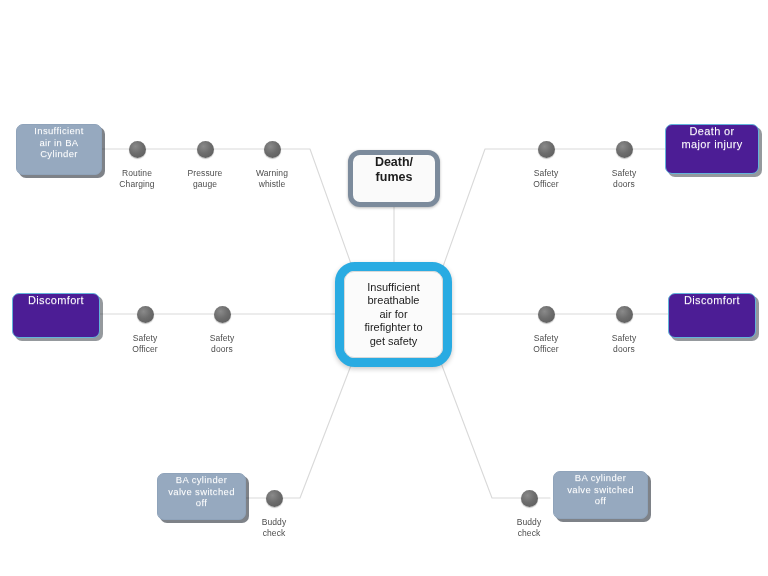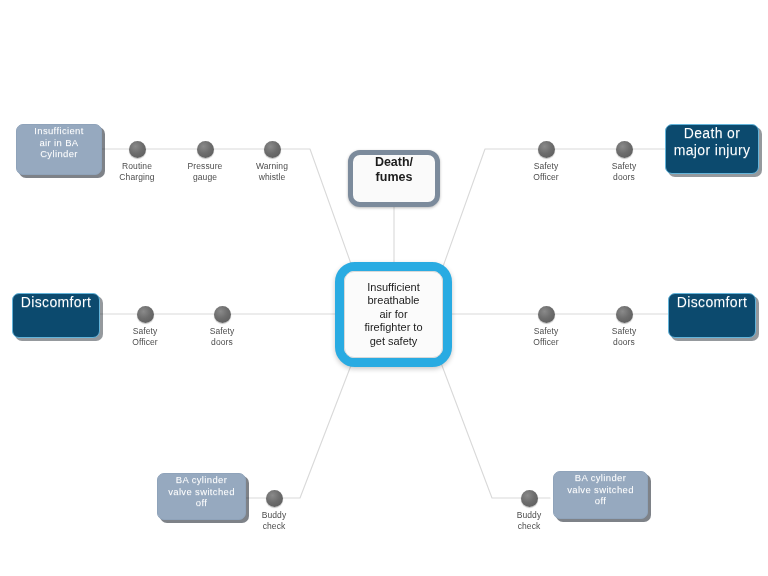--- a/index.html
+++ b/index.html
@@ -57,23 +57,23 @@
     color: #ffffff;
     font-size: 9.5px;
     letter-spacing: 0.35px;
     border: 1px solid #8fa3ba;
     box-shadow: 3px 3px 0 rgba(20,28,38,0.55);
     text-shadow: 0 1px 0 rgba(255,255,255,0.18);
   }
 
   
   .node.blue {
-    background: #0c4a6e;
+    background: #4c1d95;
     color: #ffffff;
-    font-size: 14px;
+    font-size: 11px;
     letter-spacing: 0.35px;
     border: 1px solid #63b4da;
     box-shadow: 3px 3px 0 rgba(20,28,38,0.45);
     text-shadow: 0 1px 0 rgba(255,255,255,0.2);
   }
 
   
   .node.hazard {
     background: #fafafa;
     color: #1c1c1c;
@@ -113,21 +113,21 @@
   }
   .barrier .dot {
     width: 17px;
     height: 17px;
     margin: 0 auto;
     border-radius: 50%;
     background: radial-gradient(circle at 38% 32%, #8a8a8a 0%, #6d6d6d 45%, #585858 100%);
     box-shadow: 0 1px 1px rgba(0,0,0,0.25);
   }
   .barrier .cap {
-    margin-top: 3px;
+    margin-top: 10px;
     font-size: 8.5px;
     color: #4d4d4d;
     line-height: 1.25;
     white-space: pre-line;
     letter-spacing: 0.1px;
   }
 </style>
 </head>
 <body>
 

